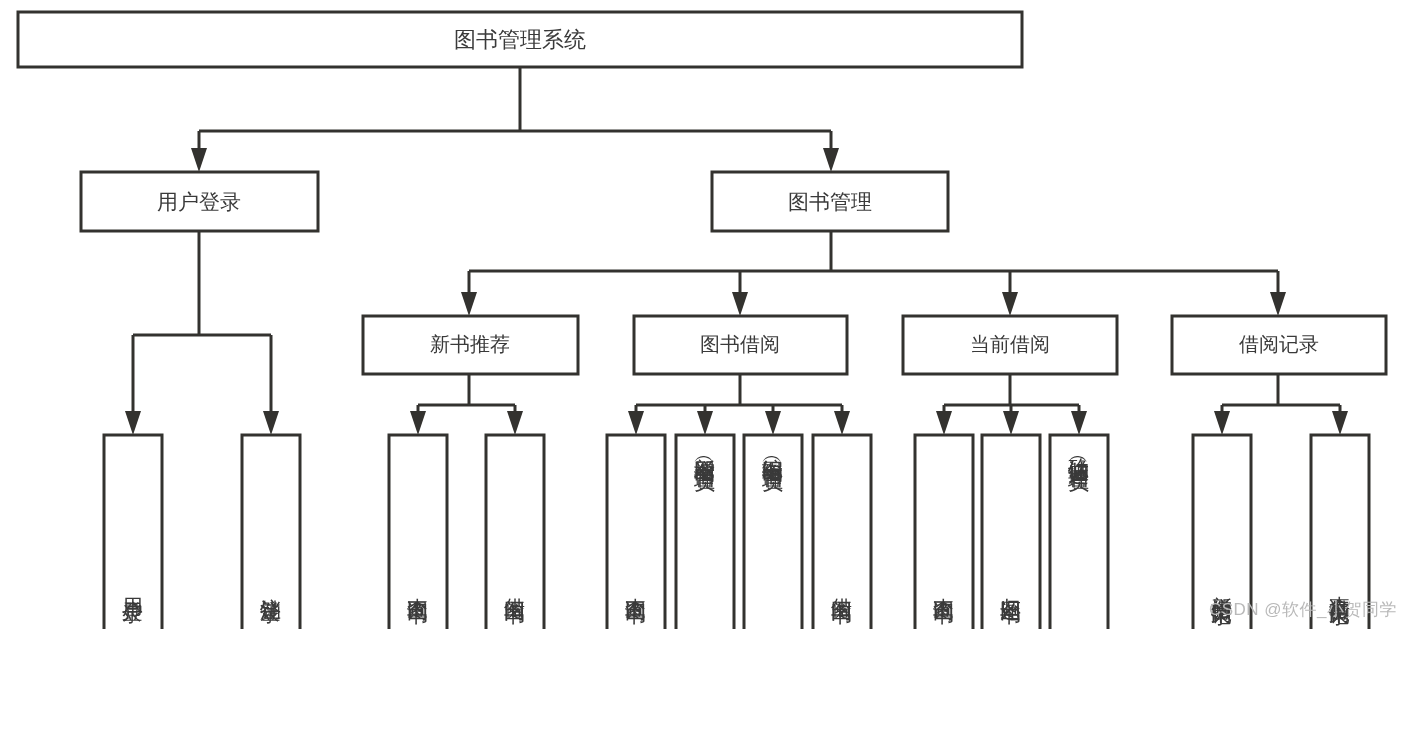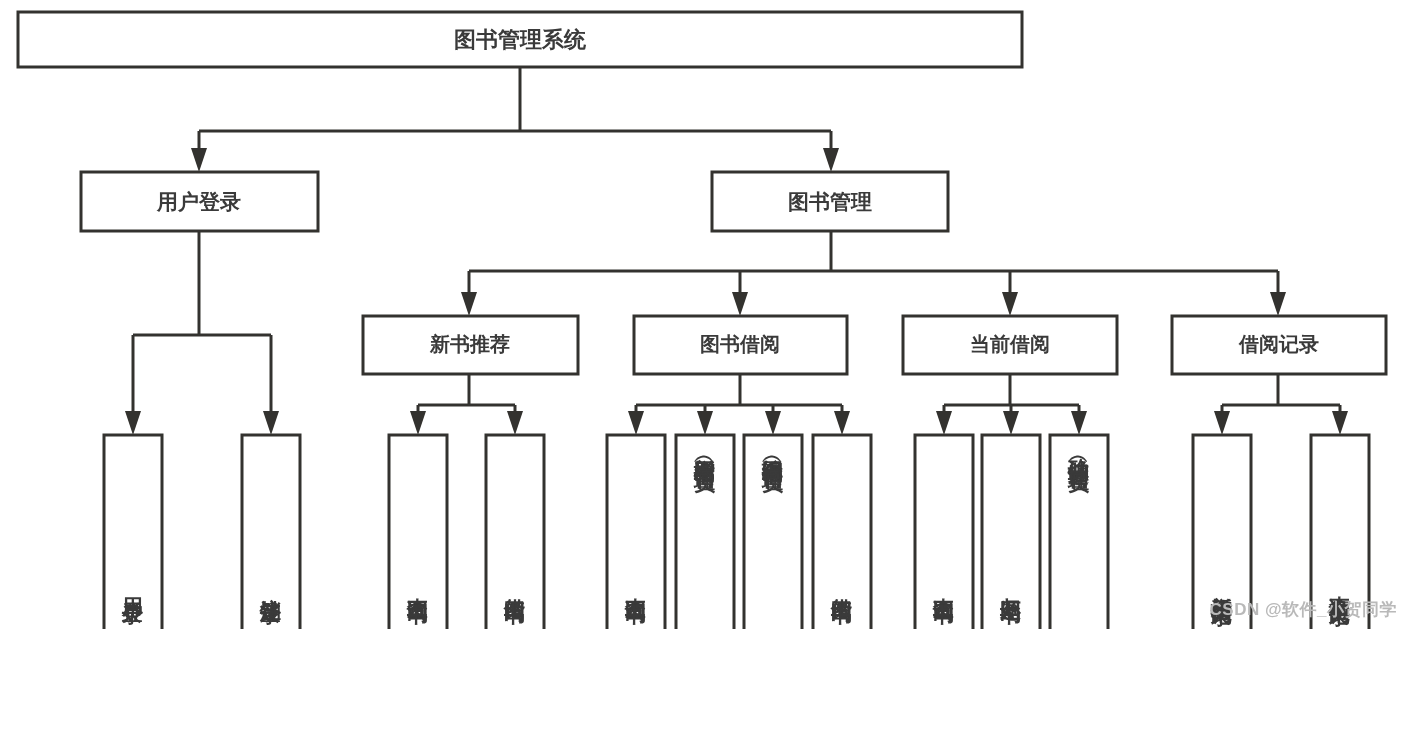--- a/index.html
+++ b/index.html
@@ -9,21 +9,20 @@
   }
   body {
     font-family: "Liberation Sans", "DejaVu Sans", sans-serif;
   }
   #diagram-root {
     position: relative;
     width: 1405px;
     height: 629px;
     background: #ffffff;
     overflow: hidden;
-    font-weight: bold;
   }
   svg#org-chart {
     display: block;
     width: 1405px;
     height: 747px;
   }
   .node-box {
     fill: #ffffff;
     stroke: #33322f;
     stroke-width: 3;

